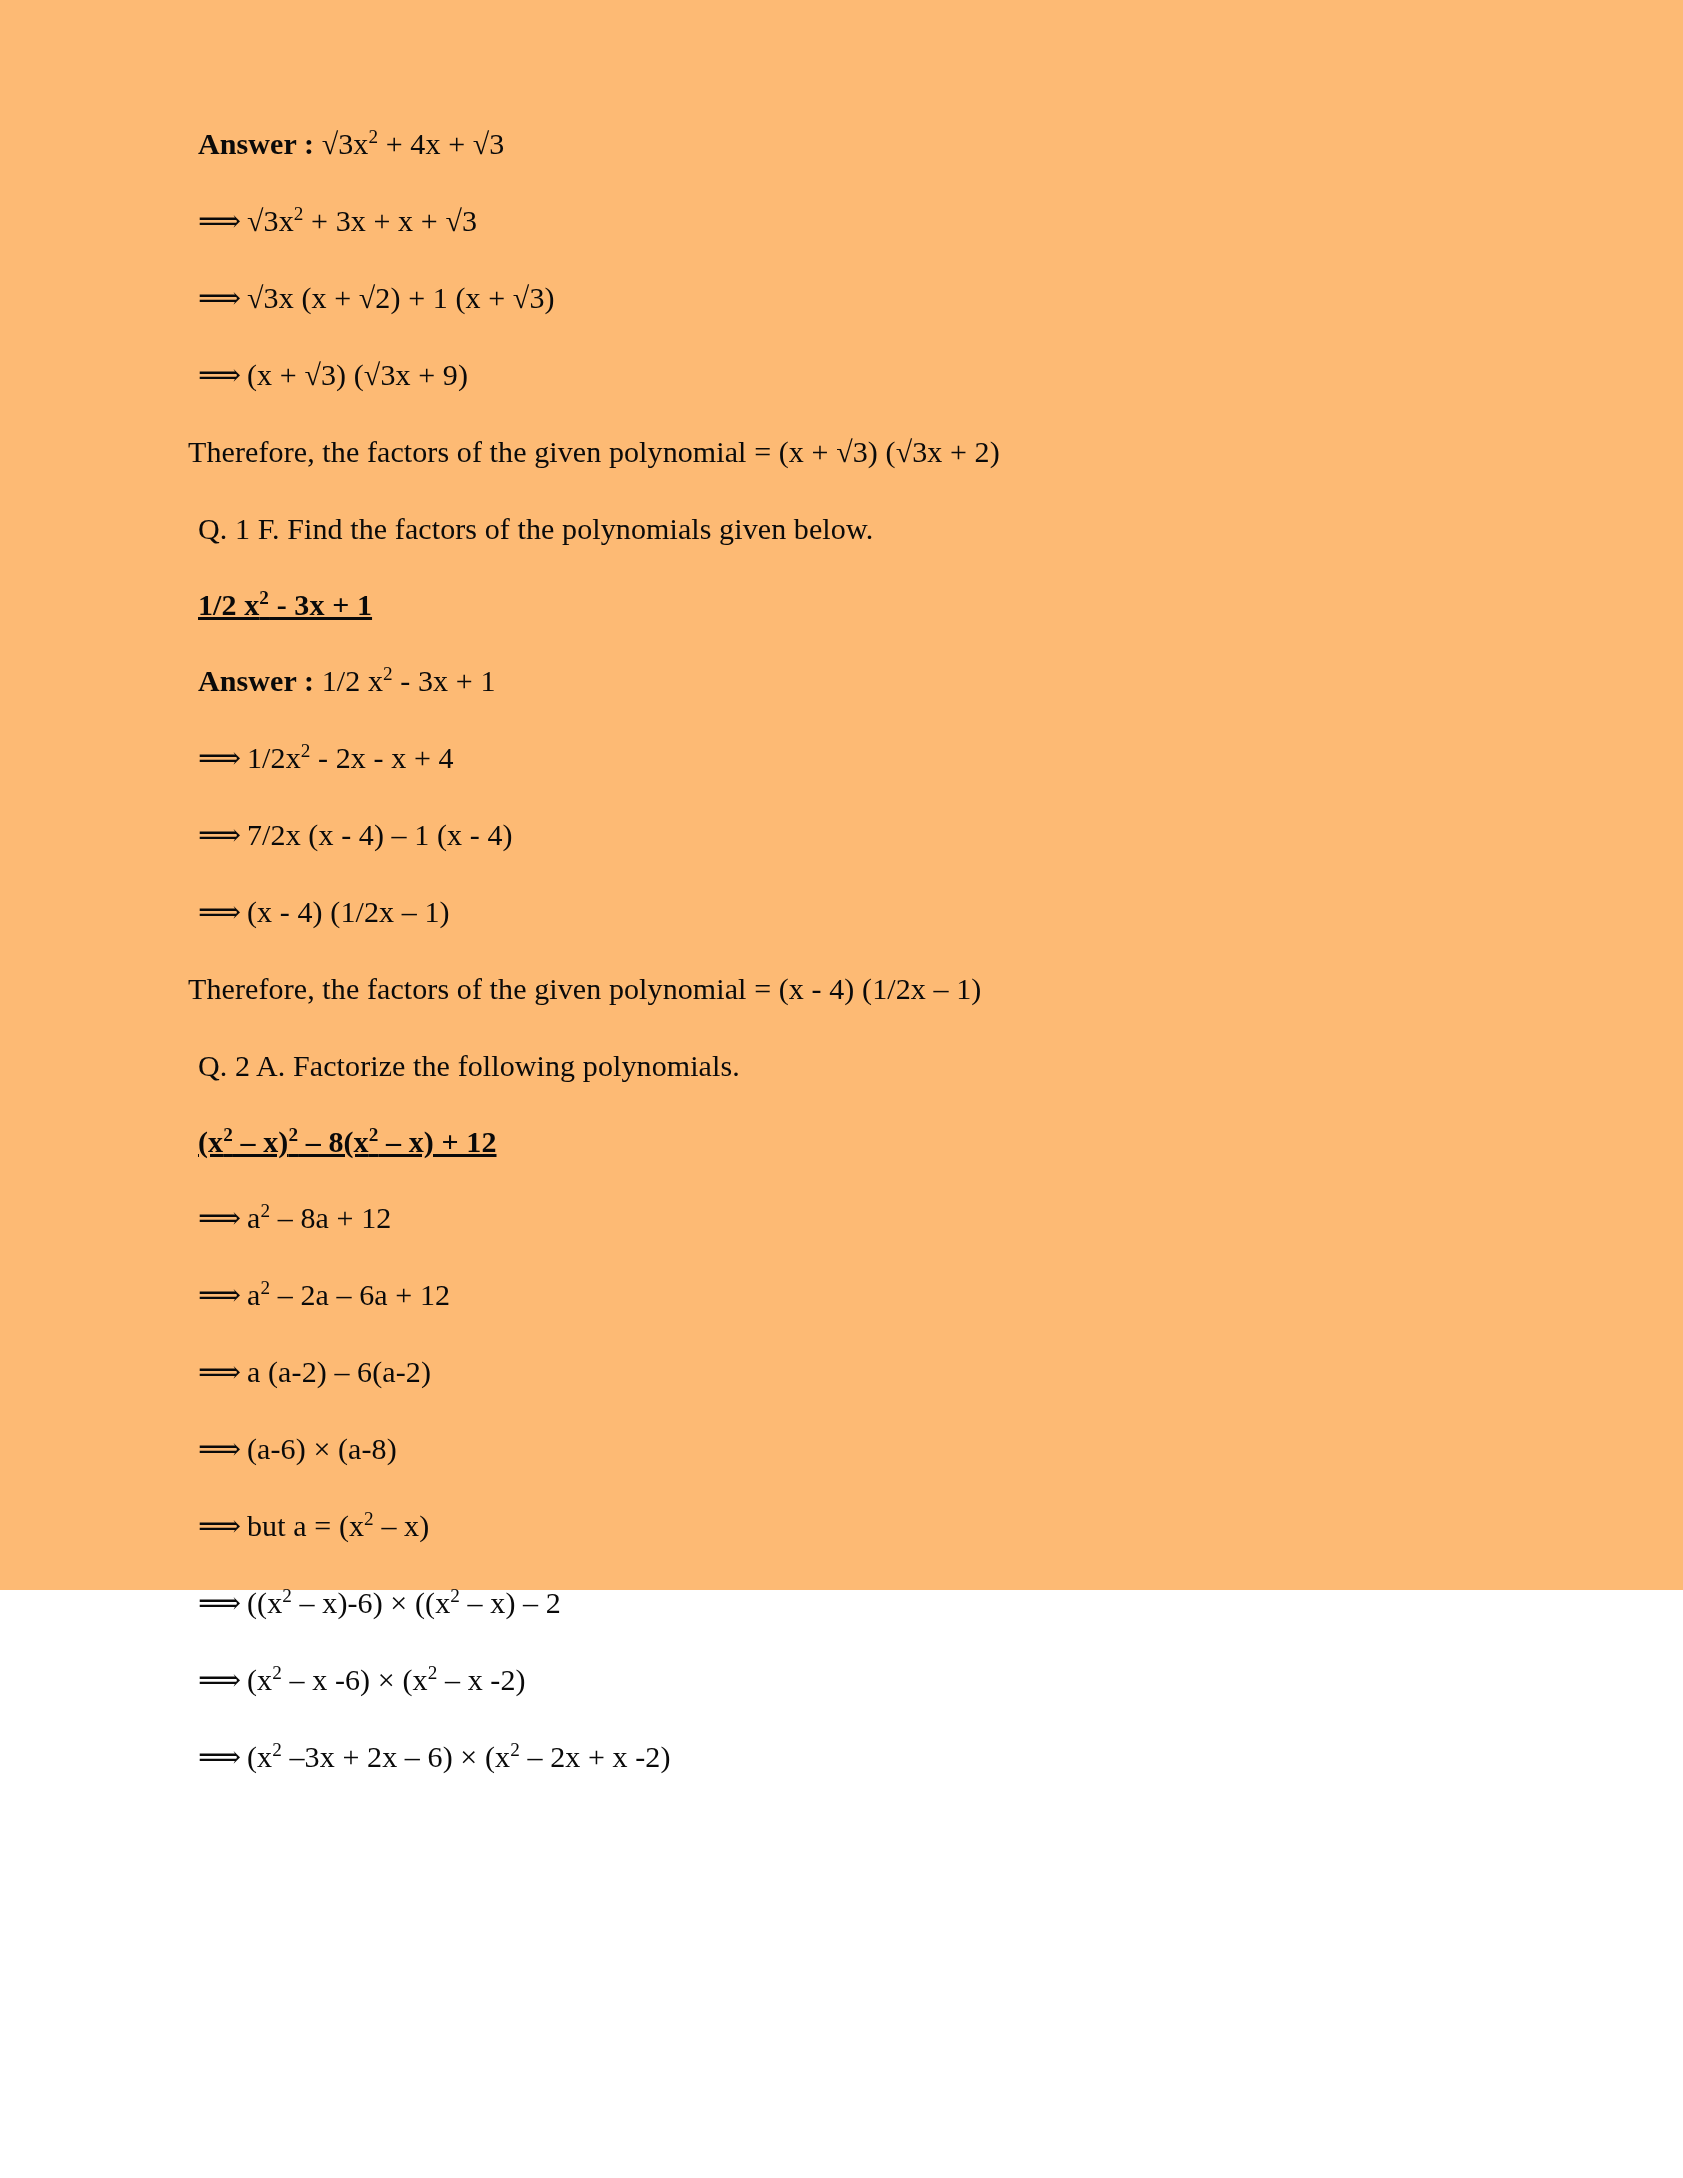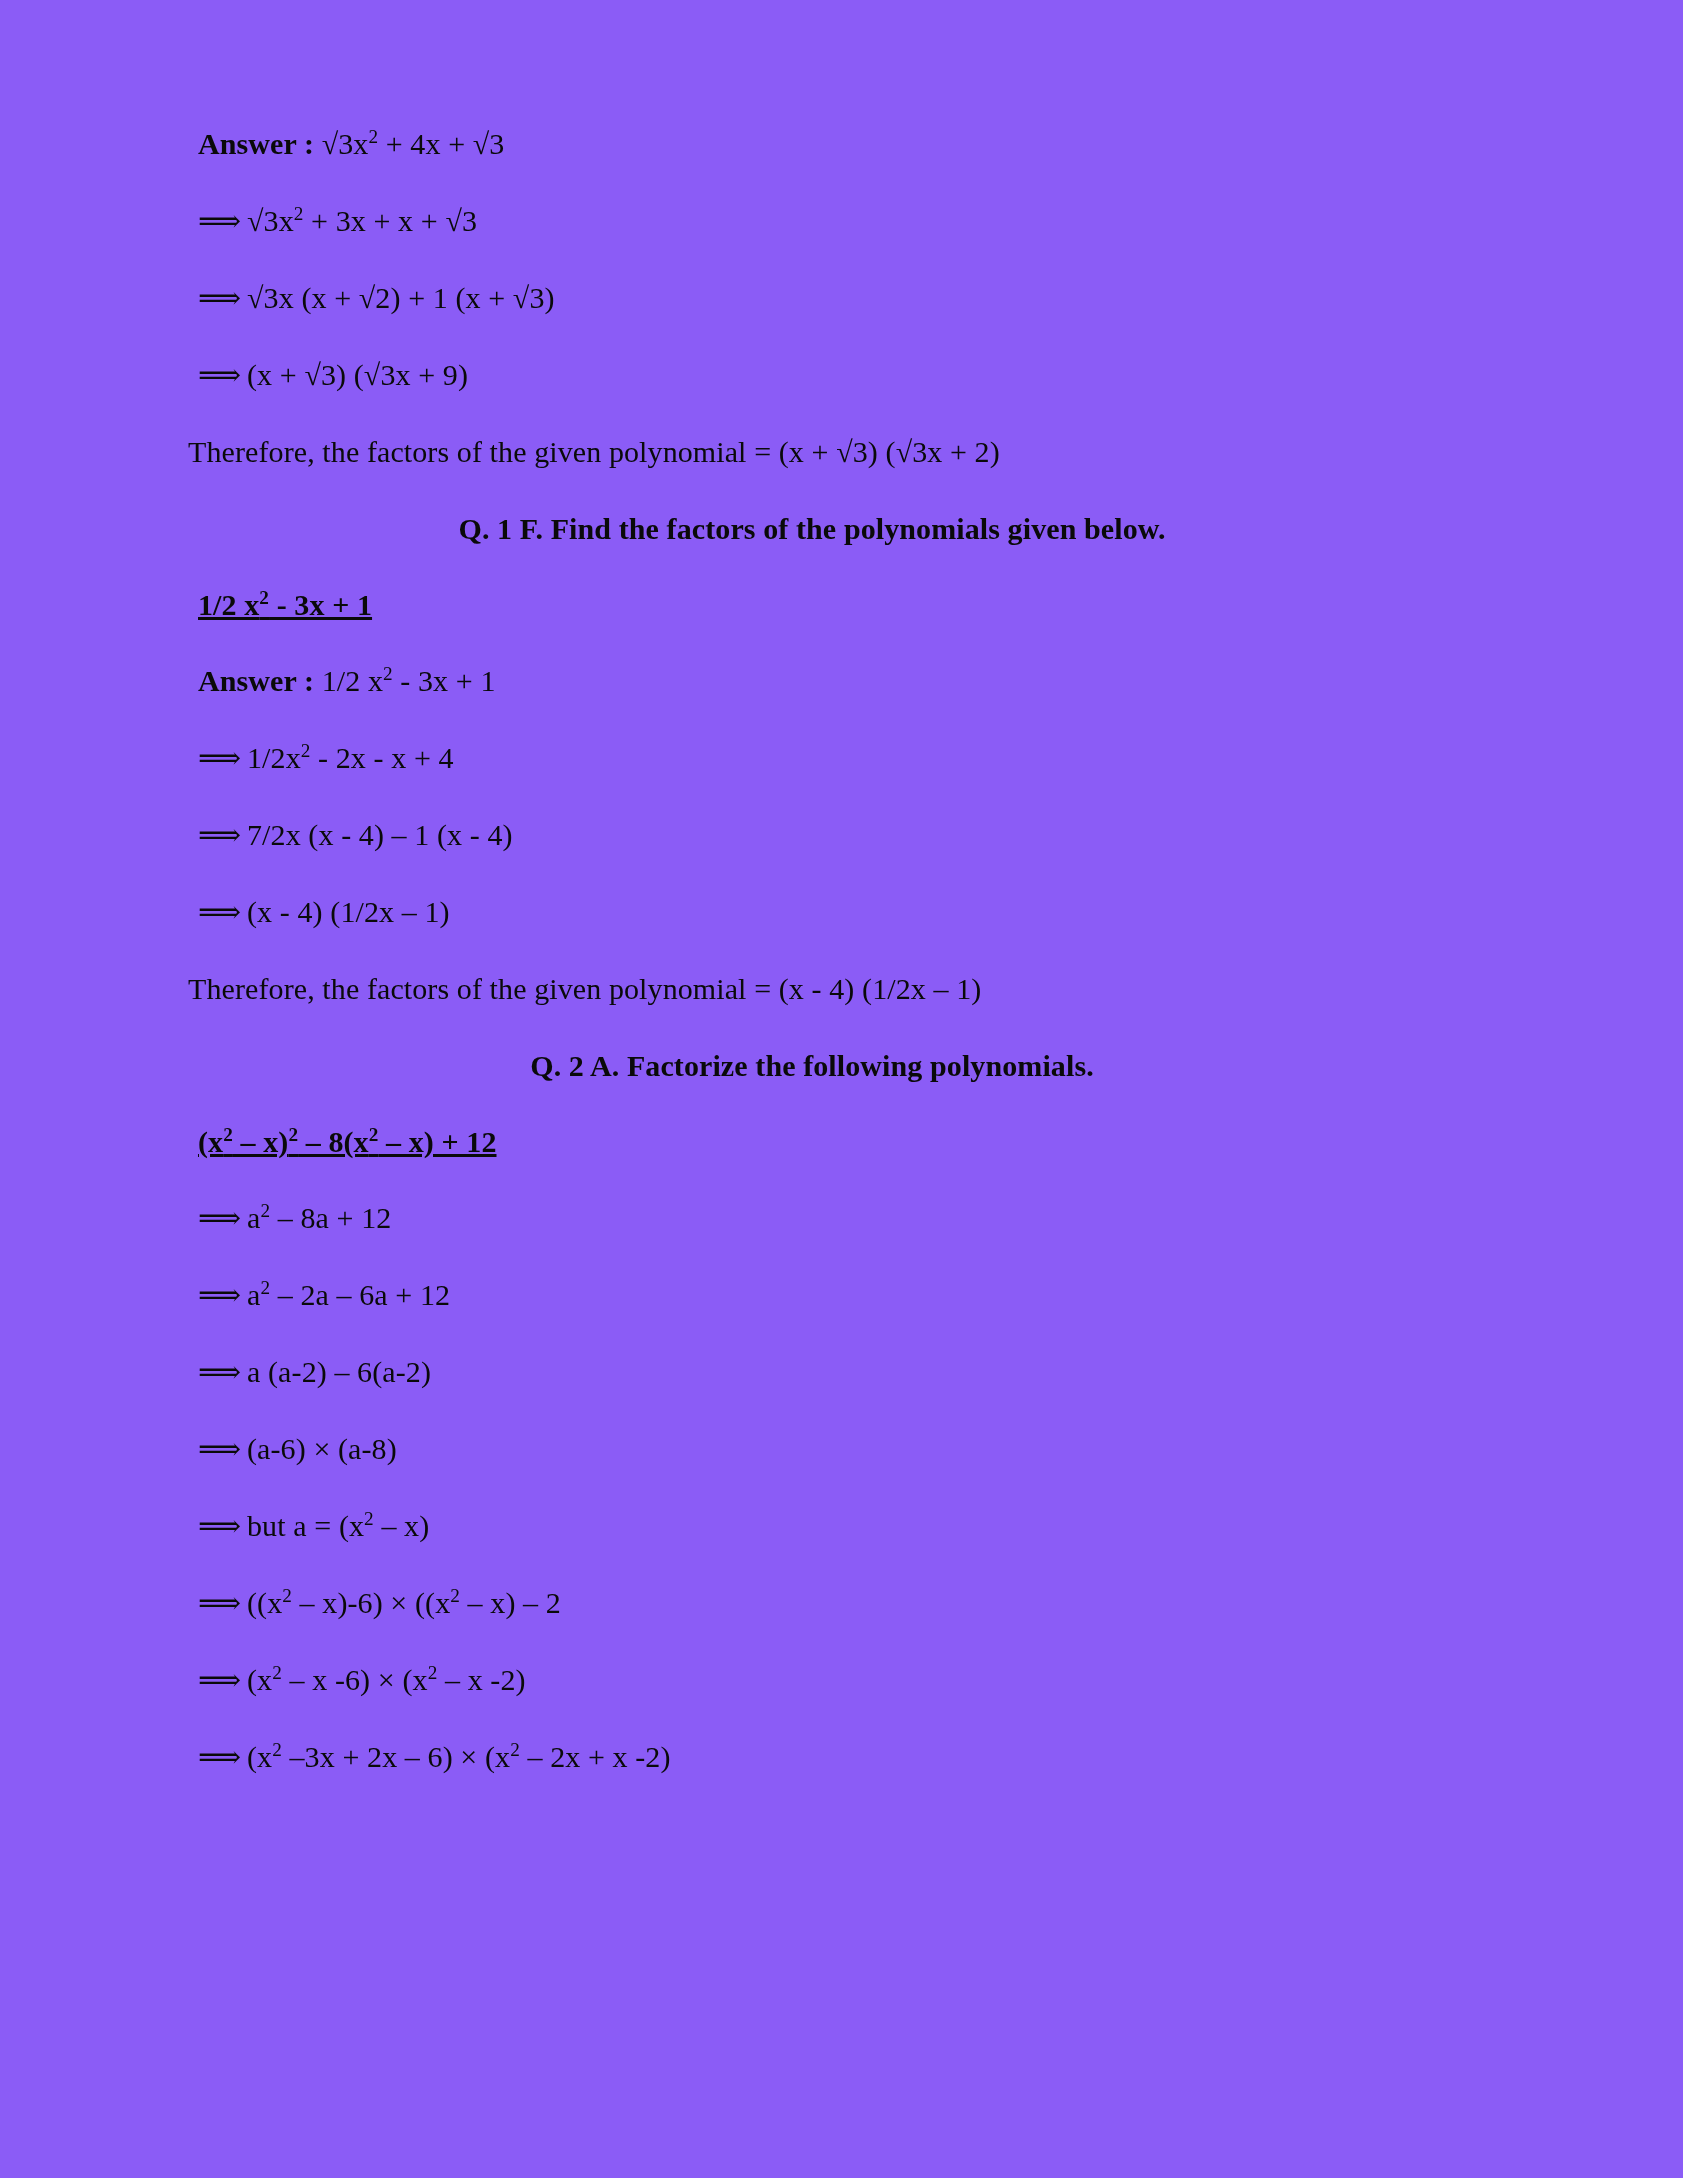--- a/index.html
+++ b/index.html
@@ -10,46 +10,45 @@
   body {
     width: 1683px;
     height: 2178px;
     font-family: "Liberation Serif", "DejaVu Serif", serif;
     color: #0a0a0a;
     overflow: hidden;
   }
   .page {
     position: relative;
     width: 1683px;
-    height: 2178px;
-    background: #8b5cf6;
+    height: 1590px;
+    background: #fdba74;
     box-sizing: border-box;
     padding: 129px 149px 0 188px;
   }
   .content {
     width: 1238px;
   }
   .line {
     font-size: 30px;
     line-height: 1.0;
     margin: 0 0 47px 0;
     white-space: nowrap;
     letter-spacing: 0.1px;
   }
   .answer-line {
     margin-left: 10px;
   }
   .step {
     margin-left: 10px;
   }
   .heading {
-    font-weight: bold;
+    font-weight: normal;
     margin-left: 10px;
     margin-bottom: 46px;
-    text-align: center;
   }
   .expr-bold {
     font-weight: bold;
     margin-left: 10px;
     margin-bottom: 46px;
     text-decoration: underline;
   }
   .therefore {
     margin-left: 0px;
   }

